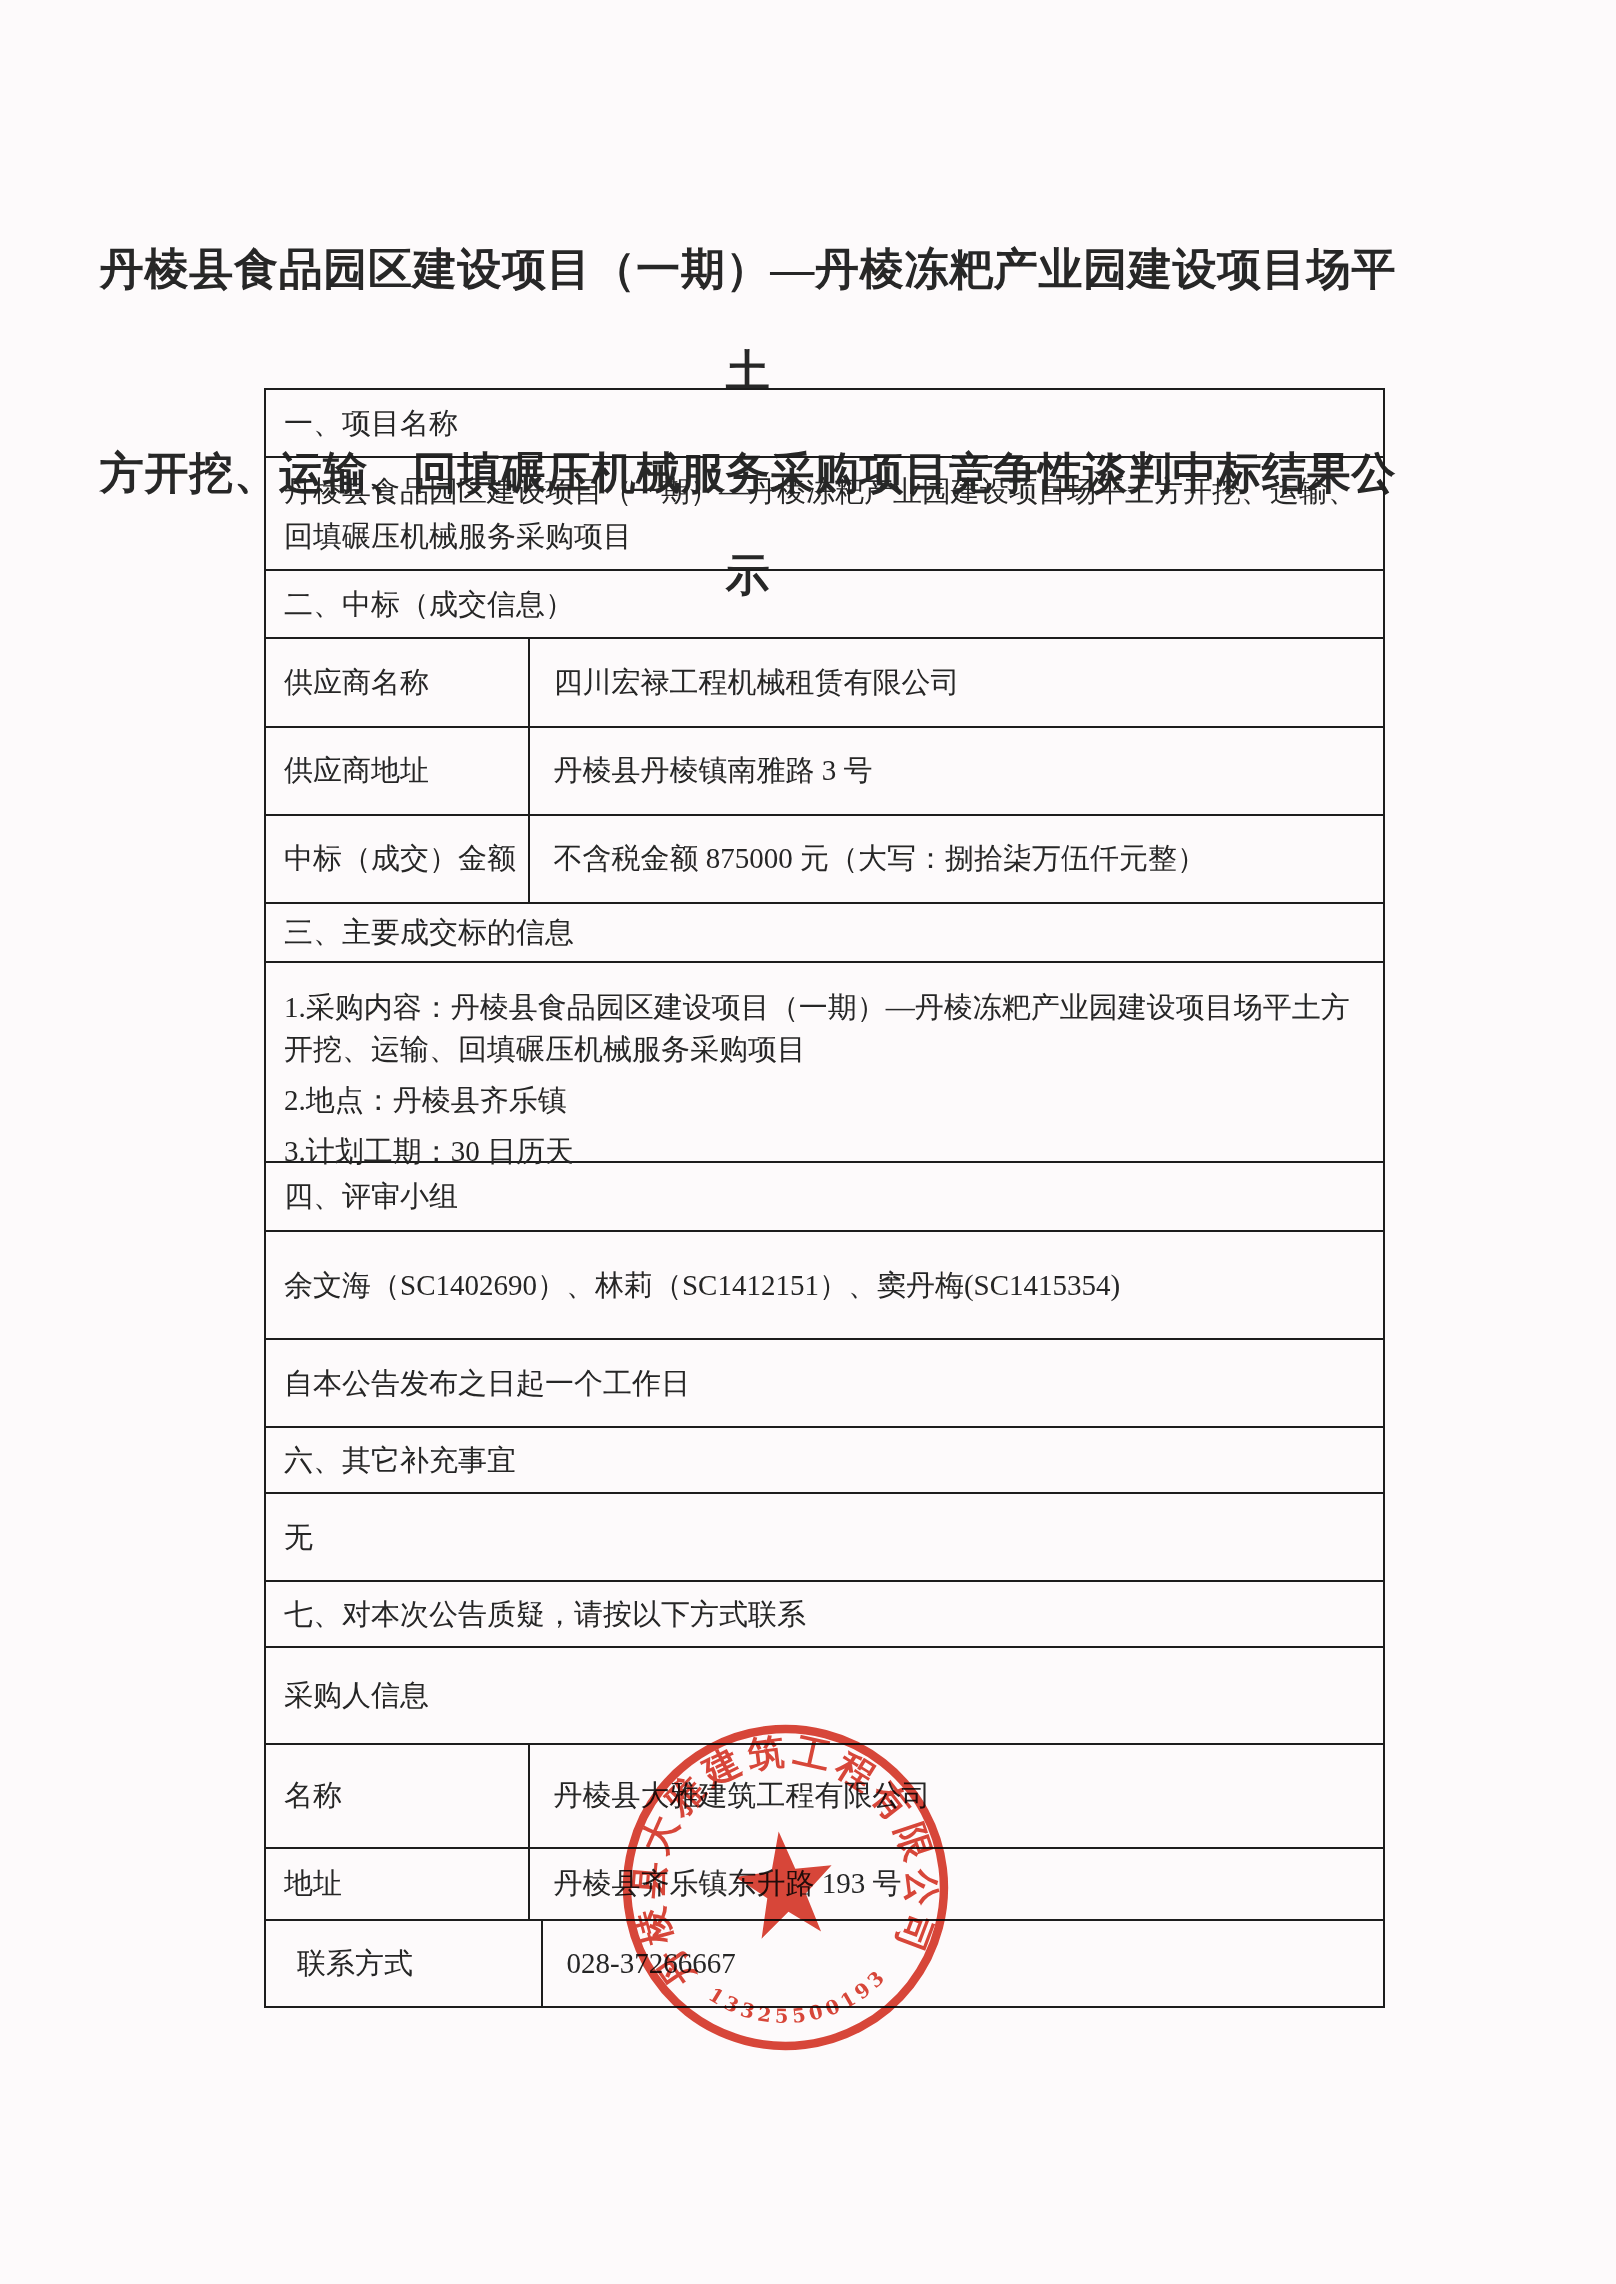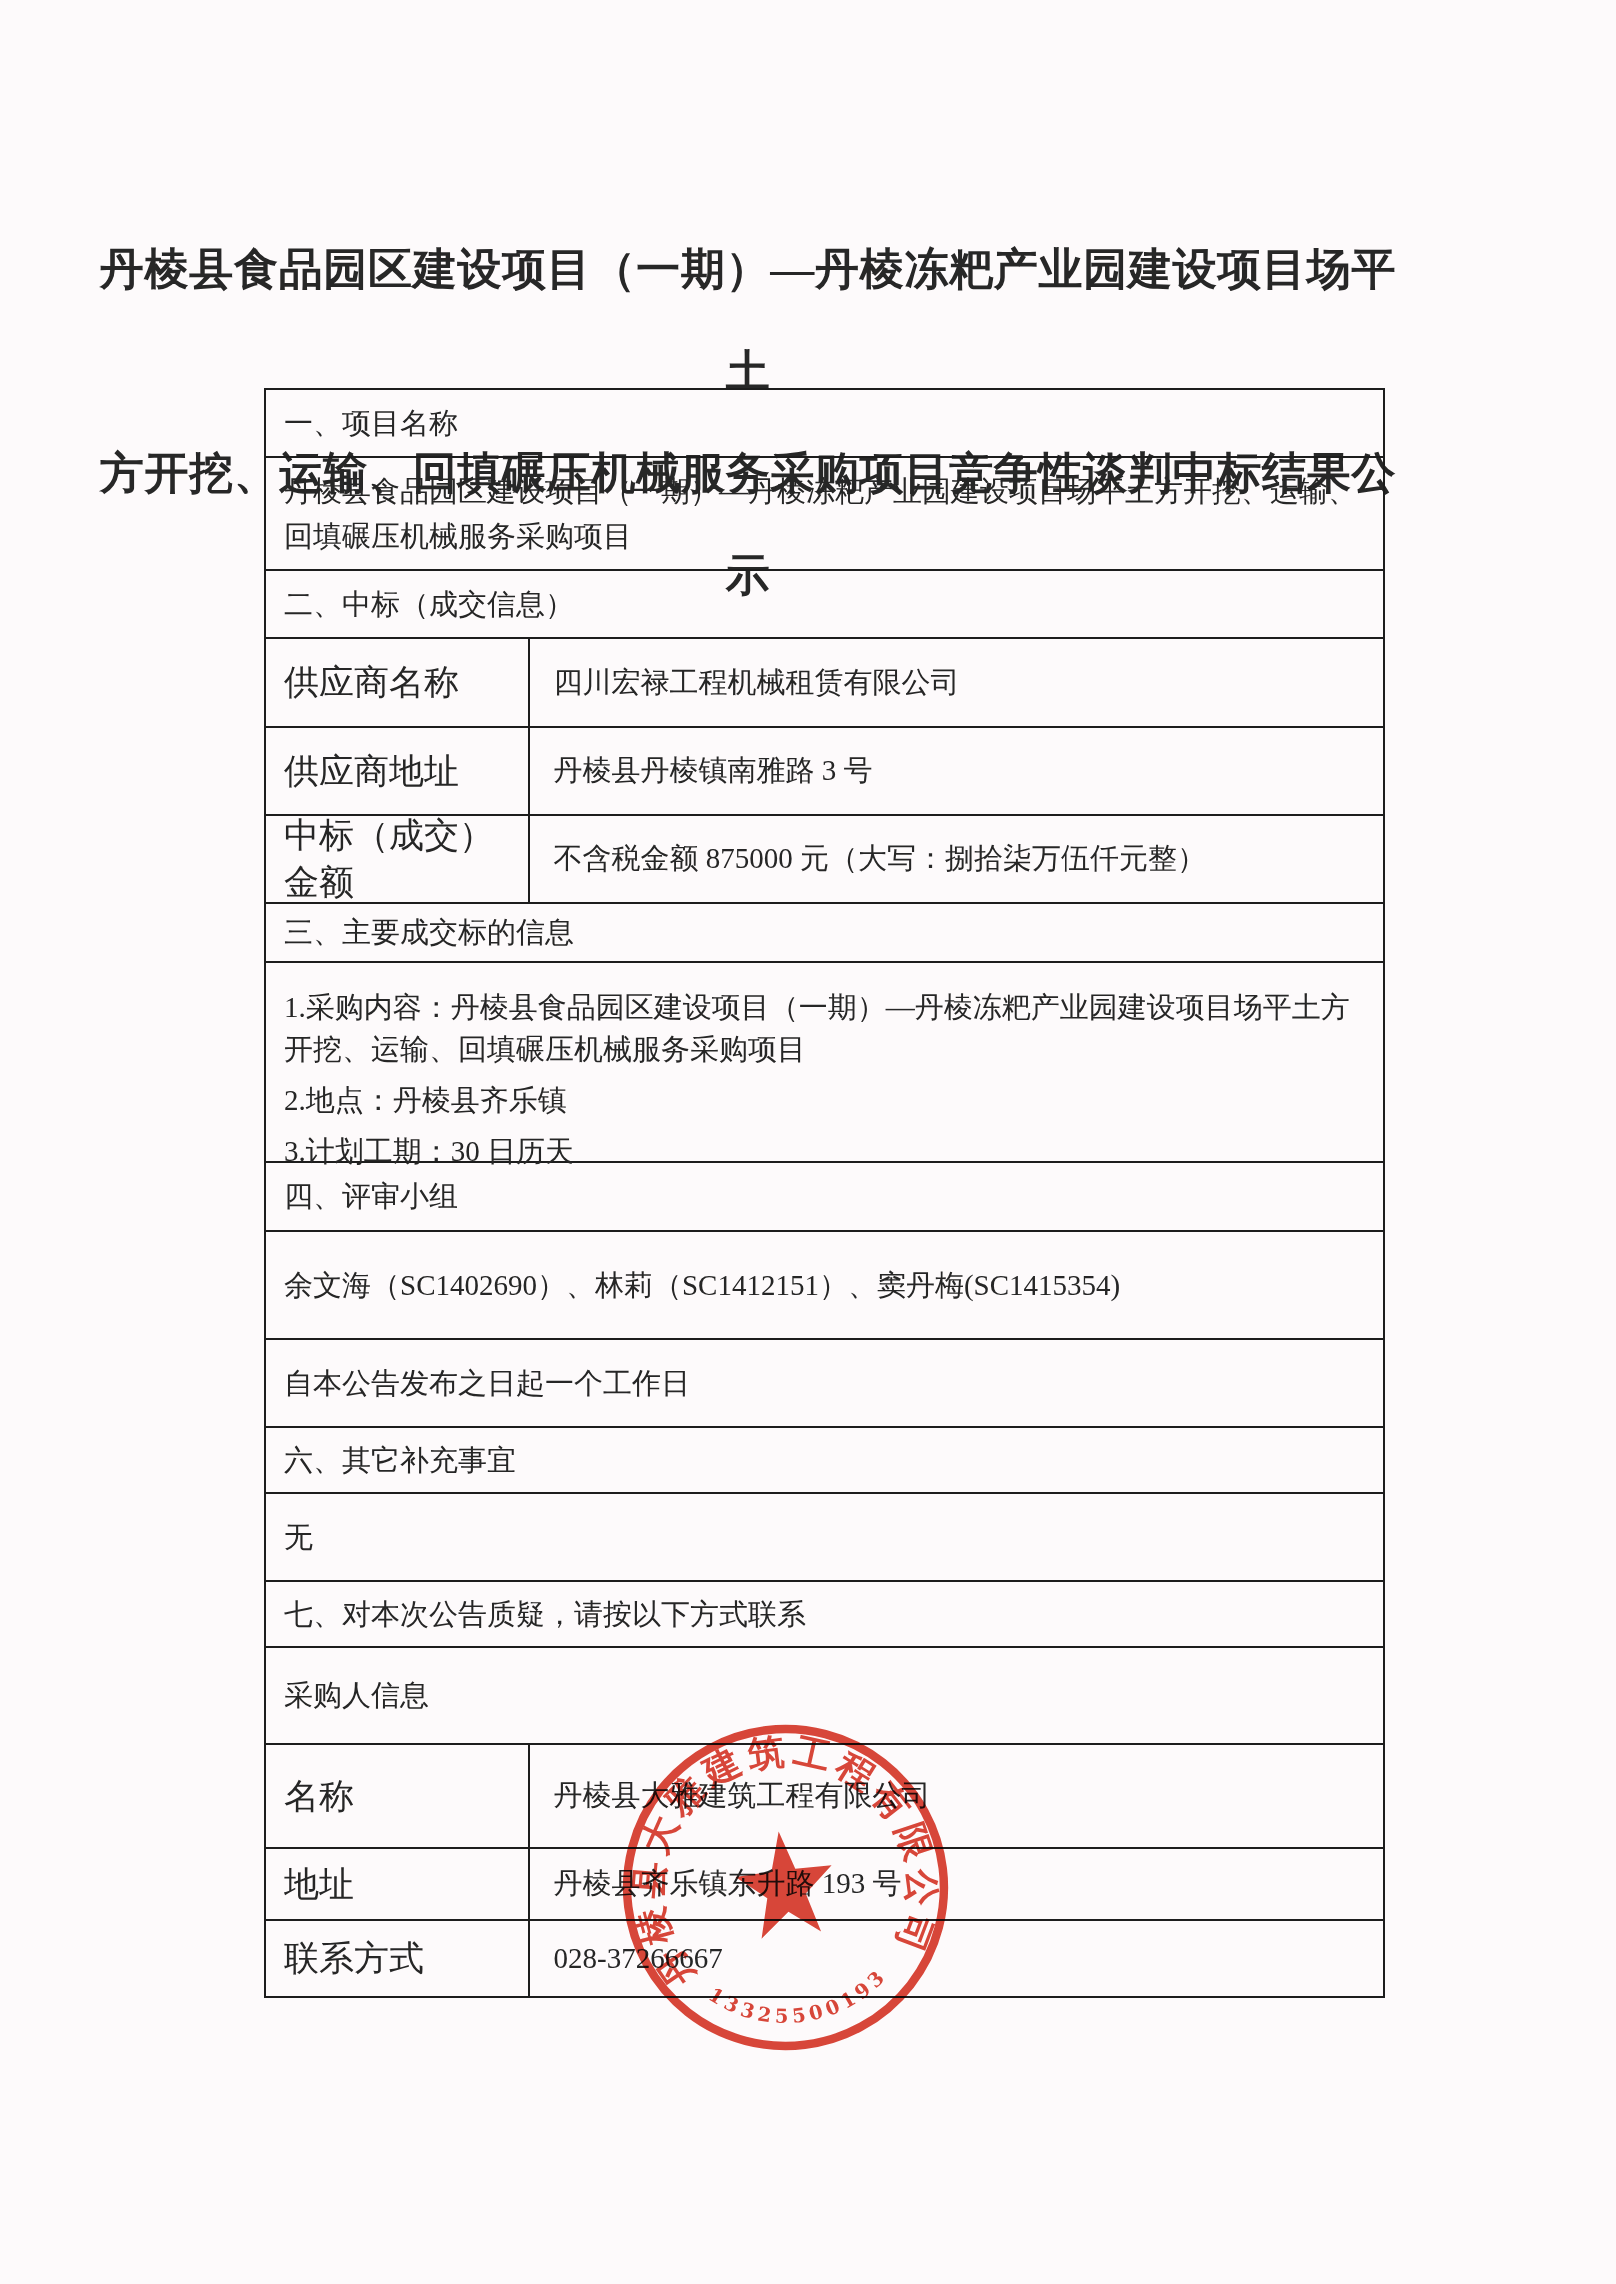--- a/index.html
+++ b/index.html
@@ -27,21 +27,21 @@
   }
   .t-row { border-bottom:2.6px solid #1d1d1d; display:flex; align-items:center; }
   .t-row:last-child { border-bottom:none; }
   .t-row.section .cell-full, .t-row.full .cell-full { padding:6.5px 18px; }
   .cell-full { width:100%; font-size:29px; line-height:1.55; }
   .cell-label {
     width:264px; flex:0 0 264px; align-self:stretch;
     border-right:2px solid #1d1d1d;
     display:flex; align-items:center;
     padding:6.5px 6.5px 6.5px 18px;
-    font-size:35px;
+    font-size:29px;
   }
   .cell-value {
     flex:1; display:flex; align-items:center;
     padding:6.5px 13px 6.5px 23.5px;
     font-size:29px; line-height:1.5;
   }
   .t-row.multi { align-items:flex-start; }
   .t-row.multi .cell-full { padding:14.3px 18px; }
   .t-row.multi p { margin:9px 0; font-size:29px; line-height:1.45; }
   
@@ -56,21 +56,21 @@
   .r9  { height:69px; }
   .r10 { height:108px; }
   .r11 { height:66px; }
   .r12 { height:88px; }
   .r13 { height:66px; }
   .r14 { height:88px; }
   .r15 { height:66px; }
   .r16 { height:97px; }
   .r17 { height:104px; }
   .r18 { height:72px; }
-  .r19 { height:75px; }
+  .r19 { height:85px;padding-left:13px; }
   .stamp {
     position:absolute;
     left:616px; top:1718px;
     width:339px; height:339px;
     transform:rotate(-7deg);
     mix-blend-mode:multiply;
     opacity:0.93;
     pointer-events:none;
   }
   .seal-text    { font-size:56px; font-weight:bold; letter-spacing:9px;

